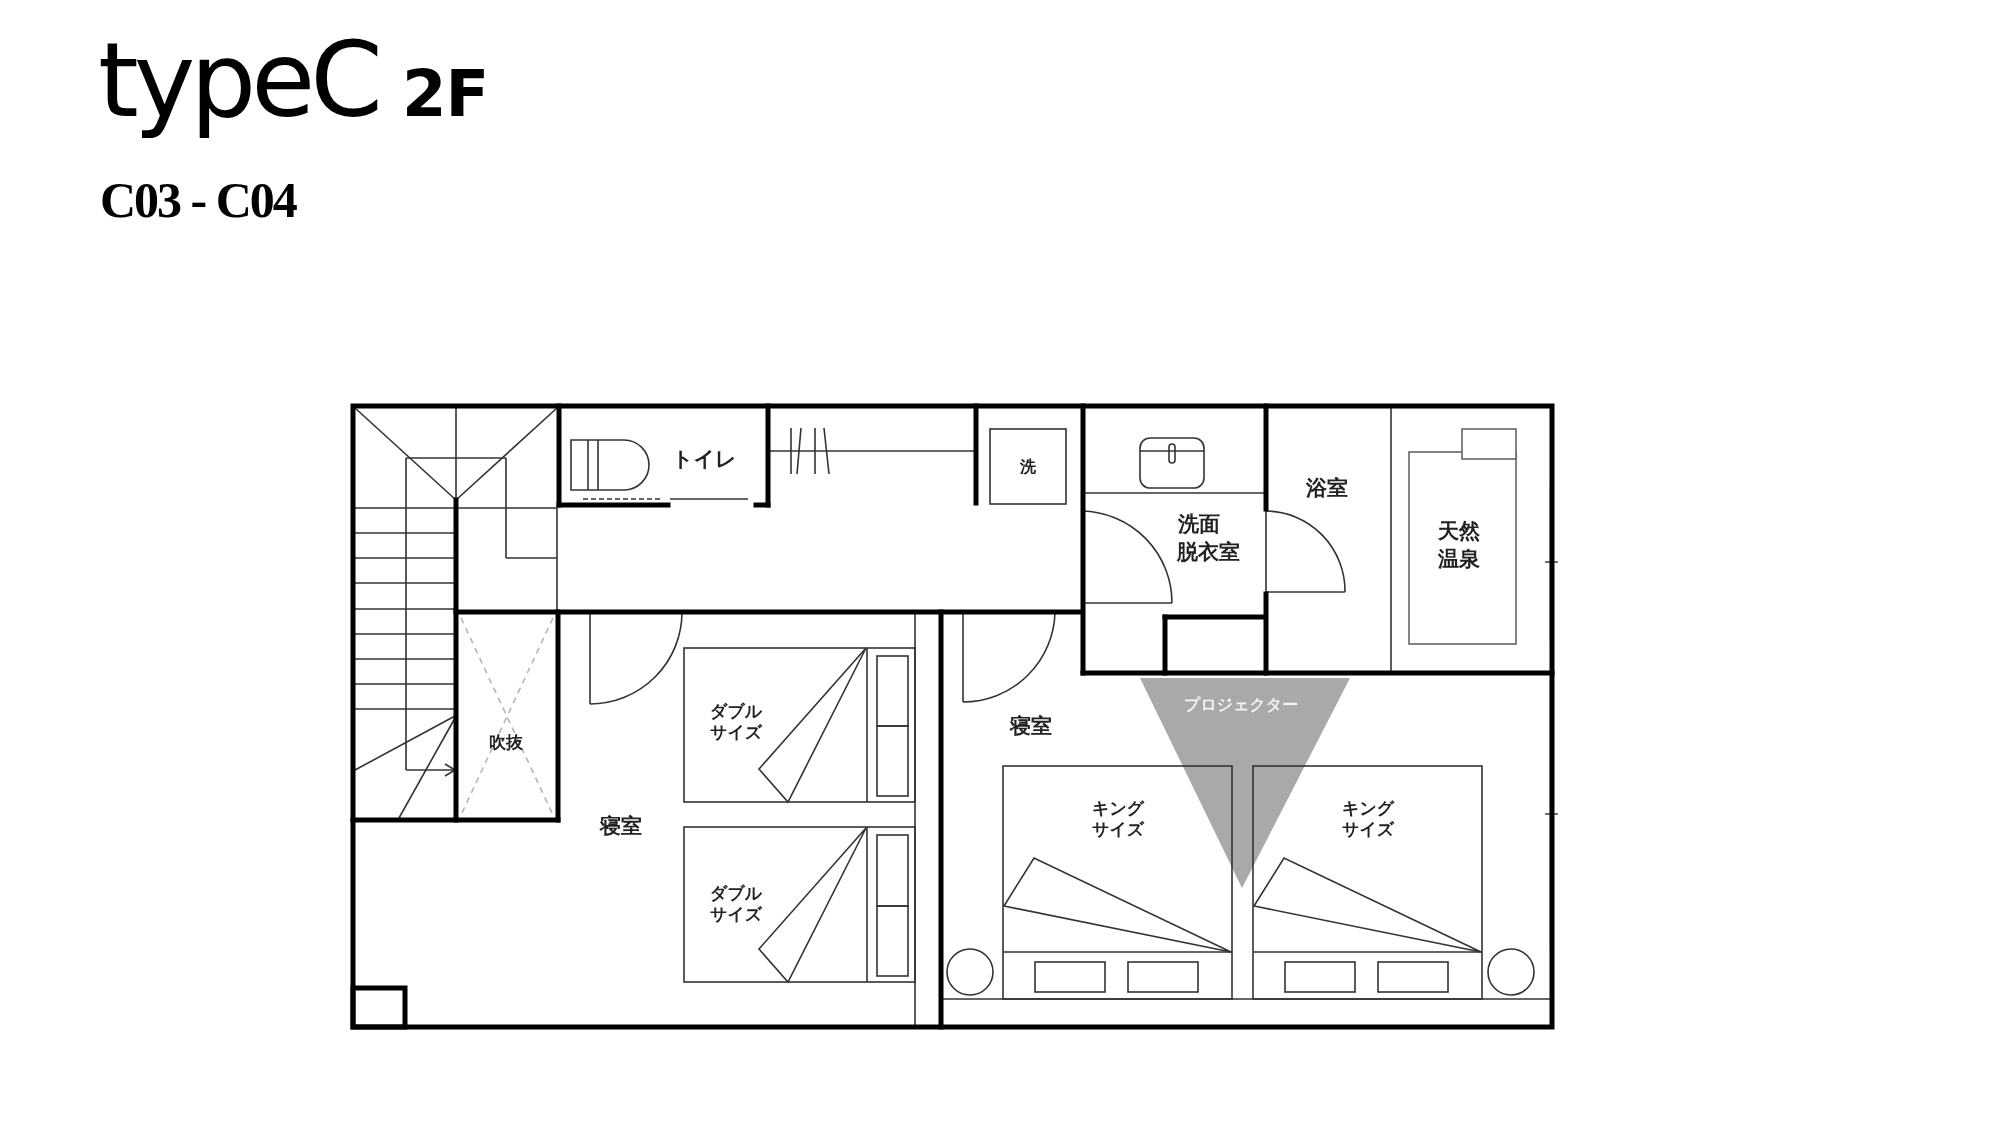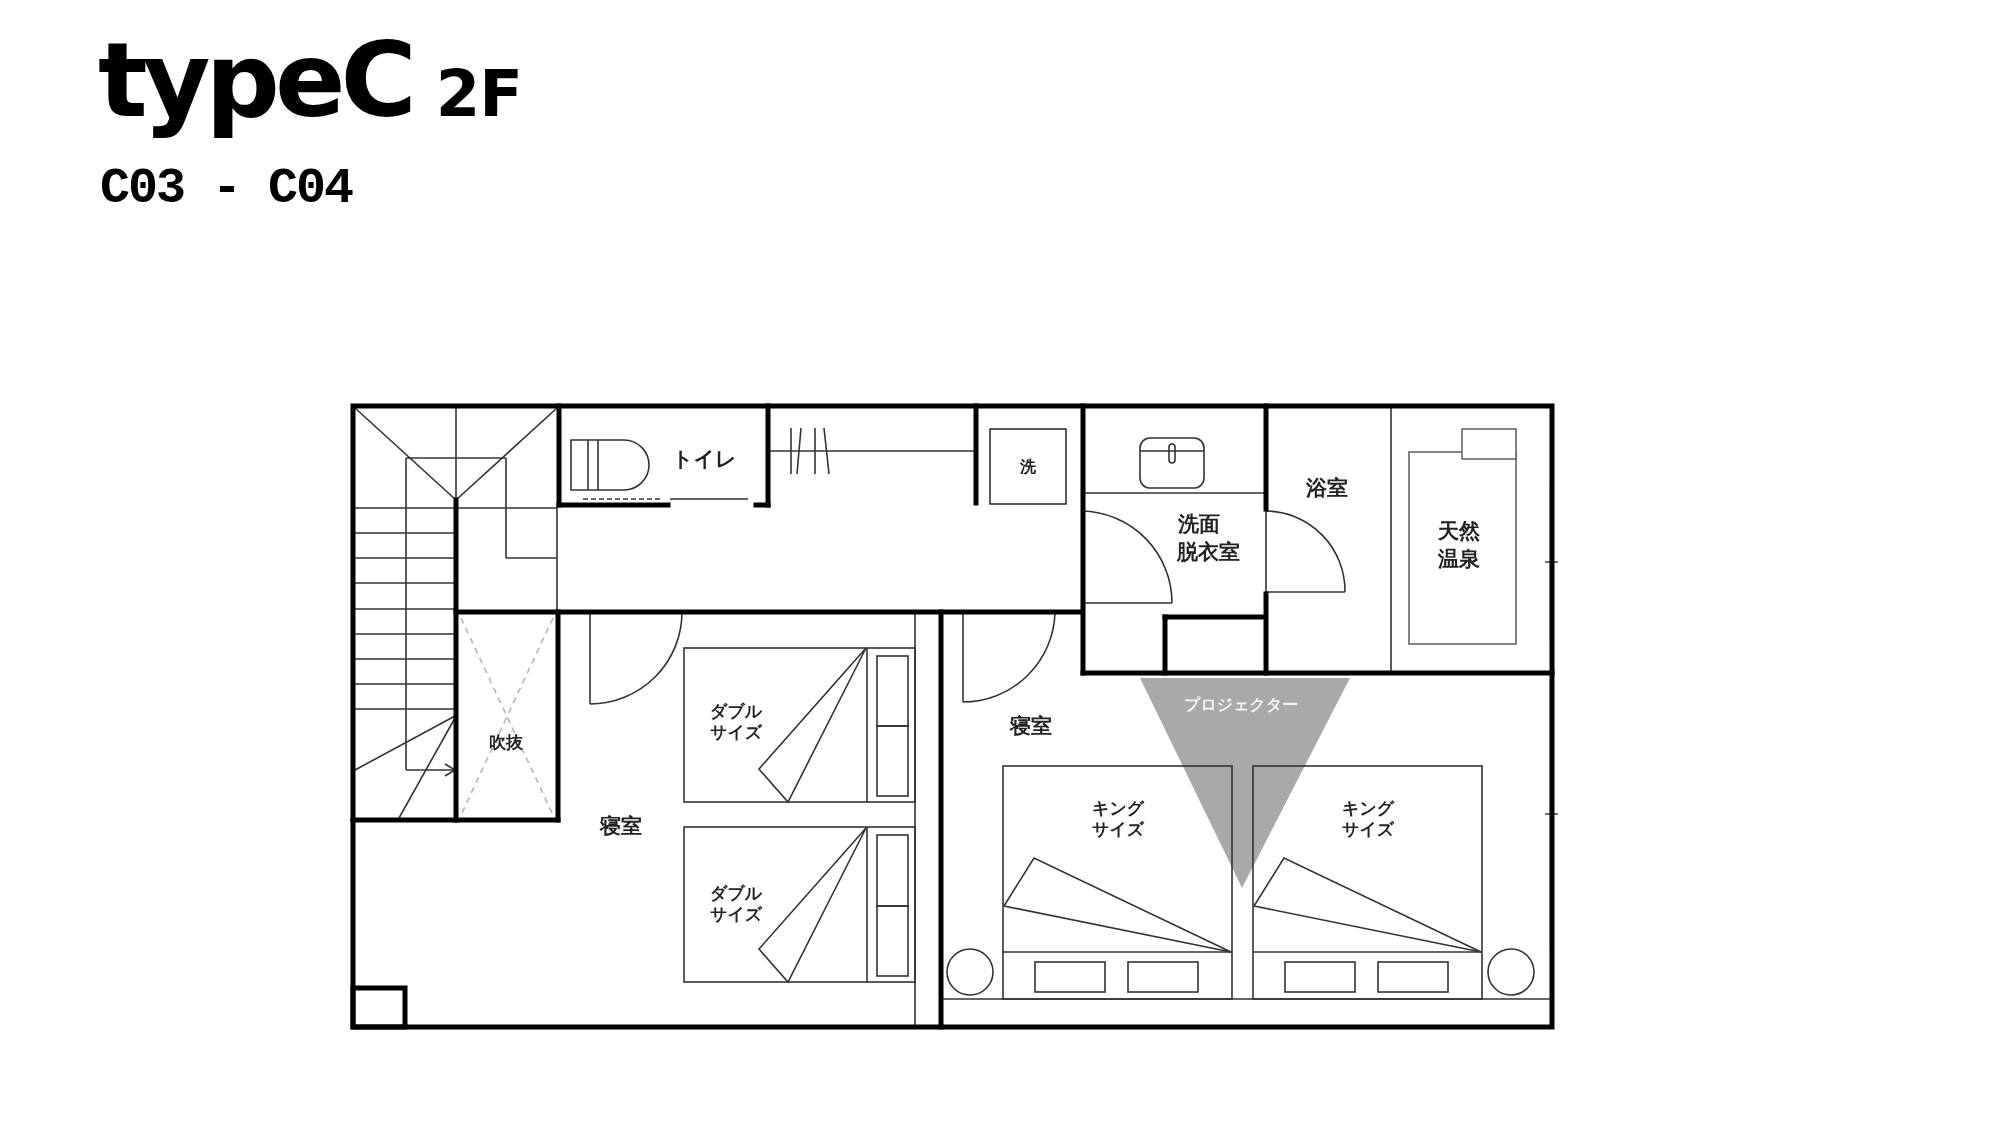--- a/index.html
+++ b/index.html
@@ -1,20 +1,20 @@
 <!DOCTYPE html>
 <html><head>
 <meta charset="utf-8">
 <style>
   html, body { margin: 0; padding: 0; background: #ffffff; }
   body { width: 2000px; height: 1125px; position: relative; overflow: hidden; font-family: "DejaVu Sans", sans-serif; color: #000; }
   .title-wrap { position: absolute; left: 98px; top: 28px; }
-  .title-main { font-family: "DejaVu Sans", sans-serif; font-weight: bold; font-size: 104px; letter-spacing: -5px; line-height: 1; display: inline-block; }
+  .title-main { font-family: "DejaVu Sans", sans-serif; font-weight: normal; font-size: 104px; letter-spacing: -5px; line-height: 1; display: inline-block; }
   .title-floor { font-family: "DejaVu Sans", sans-serif; font-weight: bold; font-size: 64px; margin-left: 24px; display: inline-block; letter-spacing: -1px; }
-  .subtitle { position: absolute; left: 100px; top: 160px; font-family: Liberation Mono, monospace; font-weight: bold; font-size: 50px; letter-spacing: -2px; }
+  .subtitle { position: absolute; left: 100px; top: 171px; font-family: Liberation Serif, serif; font-weight: bold; font-size: 50px; letter-spacing: -2px; }
   svg.plan { position: absolute; left: 0; top: 0; }
   .lbl { font-family: "DejaVu Sans", sans-serif; font-weight: bold; fill: #222; }
   .lbl-small { font-family: "DejaVu Sans", sans-serif; font-weight: bold; fill: #222; font-size: 17px; }
   .lbl-proj { font-family: "DejaVu Sans", sans-serif; font-weight: bold; fill: #f2f2f2; font-size: 16px; }
 </style>
 </head>
 <body>
 
 <div class="title-wrap">
   <span class="title-main">typeC</span><span class="title-floor">2F</span>

